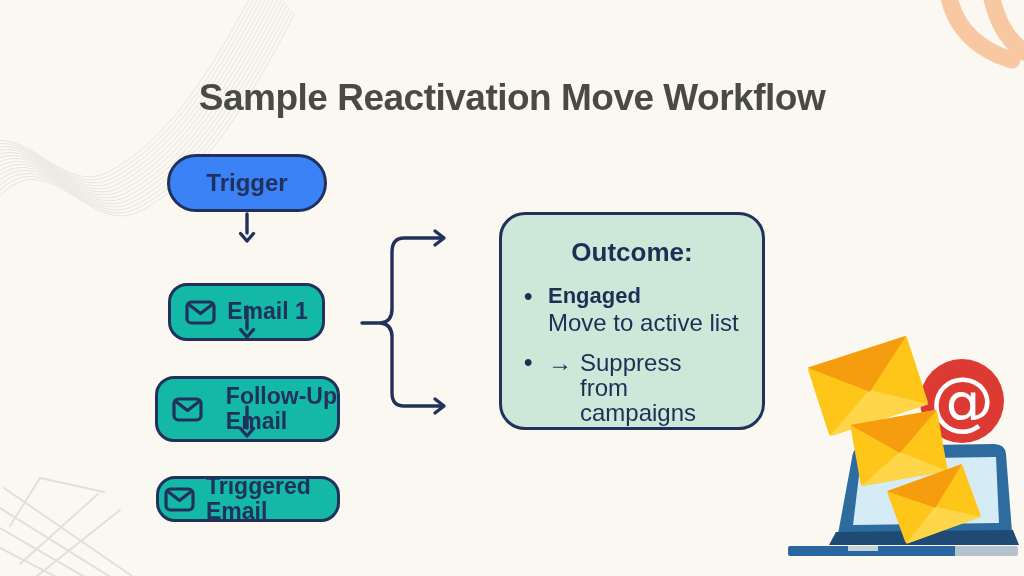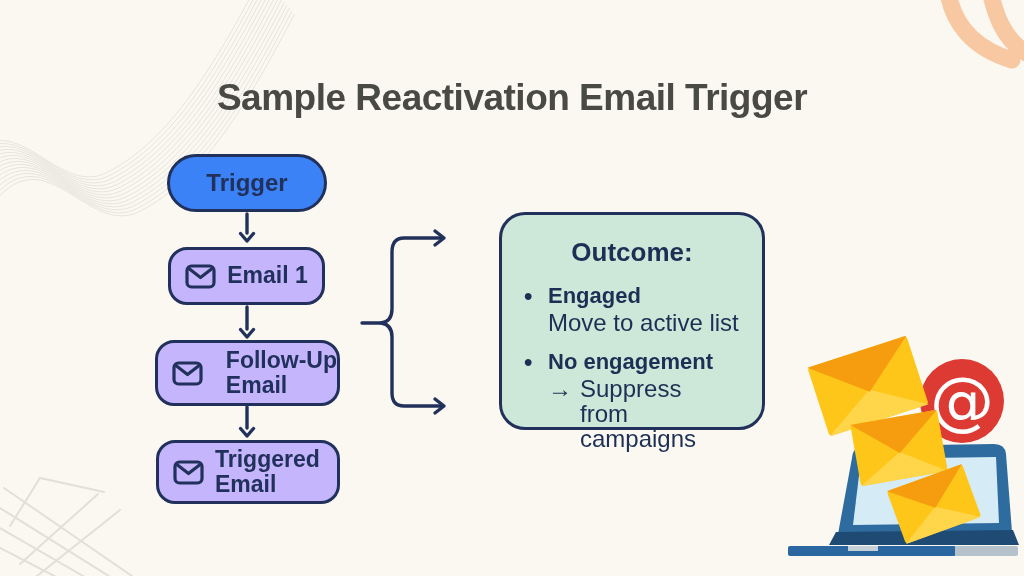--- a/index.html
+++ b/index.html
@@ -24,24 +24,24 @@
 
   
   .node{
     position:absolute;box-sizing:border-box;
     border:3.5px solid #22315c;color:#22315c;font-weight:700;
     display:flex;align-items:center;justify-content:center;gap:11px;
     white-space:pre-line;
   }
   .node .label{white-space:pre-line;}
   #node-trigger{left:167px;top:154px;width:160px;height:58px;background:#3b82f6;border-radius:29px;font-size:24px;}
-  .email-node{background:#c4b5fd;border-radius:19px;font-size:23px;line-height:1.1;}
+  .email-node{background:#14b8a6;border-radius:19px;font-size:23px;line-height:1.1;margin-top:36px;}
   #node-email-1{left:168px;top:247px;width:157px;height:58px;}
   #node-follow-up{left:155px;top:340px;width:185px;height:66px;justify-content:space-between;padding-left:14px;}
-  #node-triggered{left:156px;top:440px;width:184px;height:64px;justify-content:flex-start;padding-left:14px;}
+  #node-triggered{left:156px;top:440px;width:184px;height:46px;justify-content:flex-start;padding-left:5px;}
   .env-icon{flex:0 0 auto;display:block;}
 
   
   #connectors{position:absolute;left:0;top:0;pointer-events:none;}
   #connectors path{stroke:#22315c;stroke-width:3.4;fill:none;stroke-linecap:round;stroke-linejoin:round;}
 
   
   .outcome-box{
     position:absolute;left:499px;top:212px;width:266px;height:218px;box-sizing:border-box;
     background:#cde8d9;border:3px solid #22315c;border-radius:26px;
@@ -100,21 +100,21 @@
     </g>
   </svg>
 
   <svg id="deco-topright" class="deco" width="104" height="80" viewBox="920 0 104 80" aria-hidden="true">
     <g stroke="#f8c8a2" stroke-width="17" fill="none" stroke-linecap="round">
       <path d="M947,-14 C951,22 972,48 1012,60"></path>
       <path d="M989,-14 C995,16 1004,40 1028,54"></path>
     </g>
   </svg>
 
-  <h1 class="page-title">Sample Reactivation Email Trigger</h1>
+  <h1 class="page-title">Sample Reactivation Move Workflow</h1>
 
   <div class="node" id="node-trigger">
     <span class="label">Trigger</span>
   </div>
 
   <div class="node email-node" id="node-email-1">
     <svg class="env-icon" width="31" height="25" viewBox="0 0 31 25" aria-hidden="true">
       <rect x="2" y="2" width="27" height="21" rx="4.5" fill="none" stroke="#22315c" stroke-width="3.2"></rect>
       <path d="M4.5,5 L15.5,13.5 L26.5,5" fill="none" stroke="#22315c" stroke-width="3.2" stroke-linecap="round" stroke-linejoin="round"></path>
     </svg>
@@ -161,21 +161,20 @@
           <span class="outcome-item-label">Engaged</span>
           <span class="outcome-item-detail">
 
             <span class="detail-text">Move to active list</span>
           </span>
         </span>
       </li>
       <li class="outcome-item">
         <span class="outcome-bullet">•</span>
         <span>
-          <span class="outcome-item-label">No engagement</span>
           <span class="outcome-item-detail">
             <span class="outcome-arrow">→</span>
             <span class="detail-text">Suppress from campaigns</span>
           </span>
         </span>
       </li>
     </ul>
   </div>
 
   <svg id="laptop-illustration" width="248" height="246" viewBox="778 330 248 246" aria-hidden="true">

